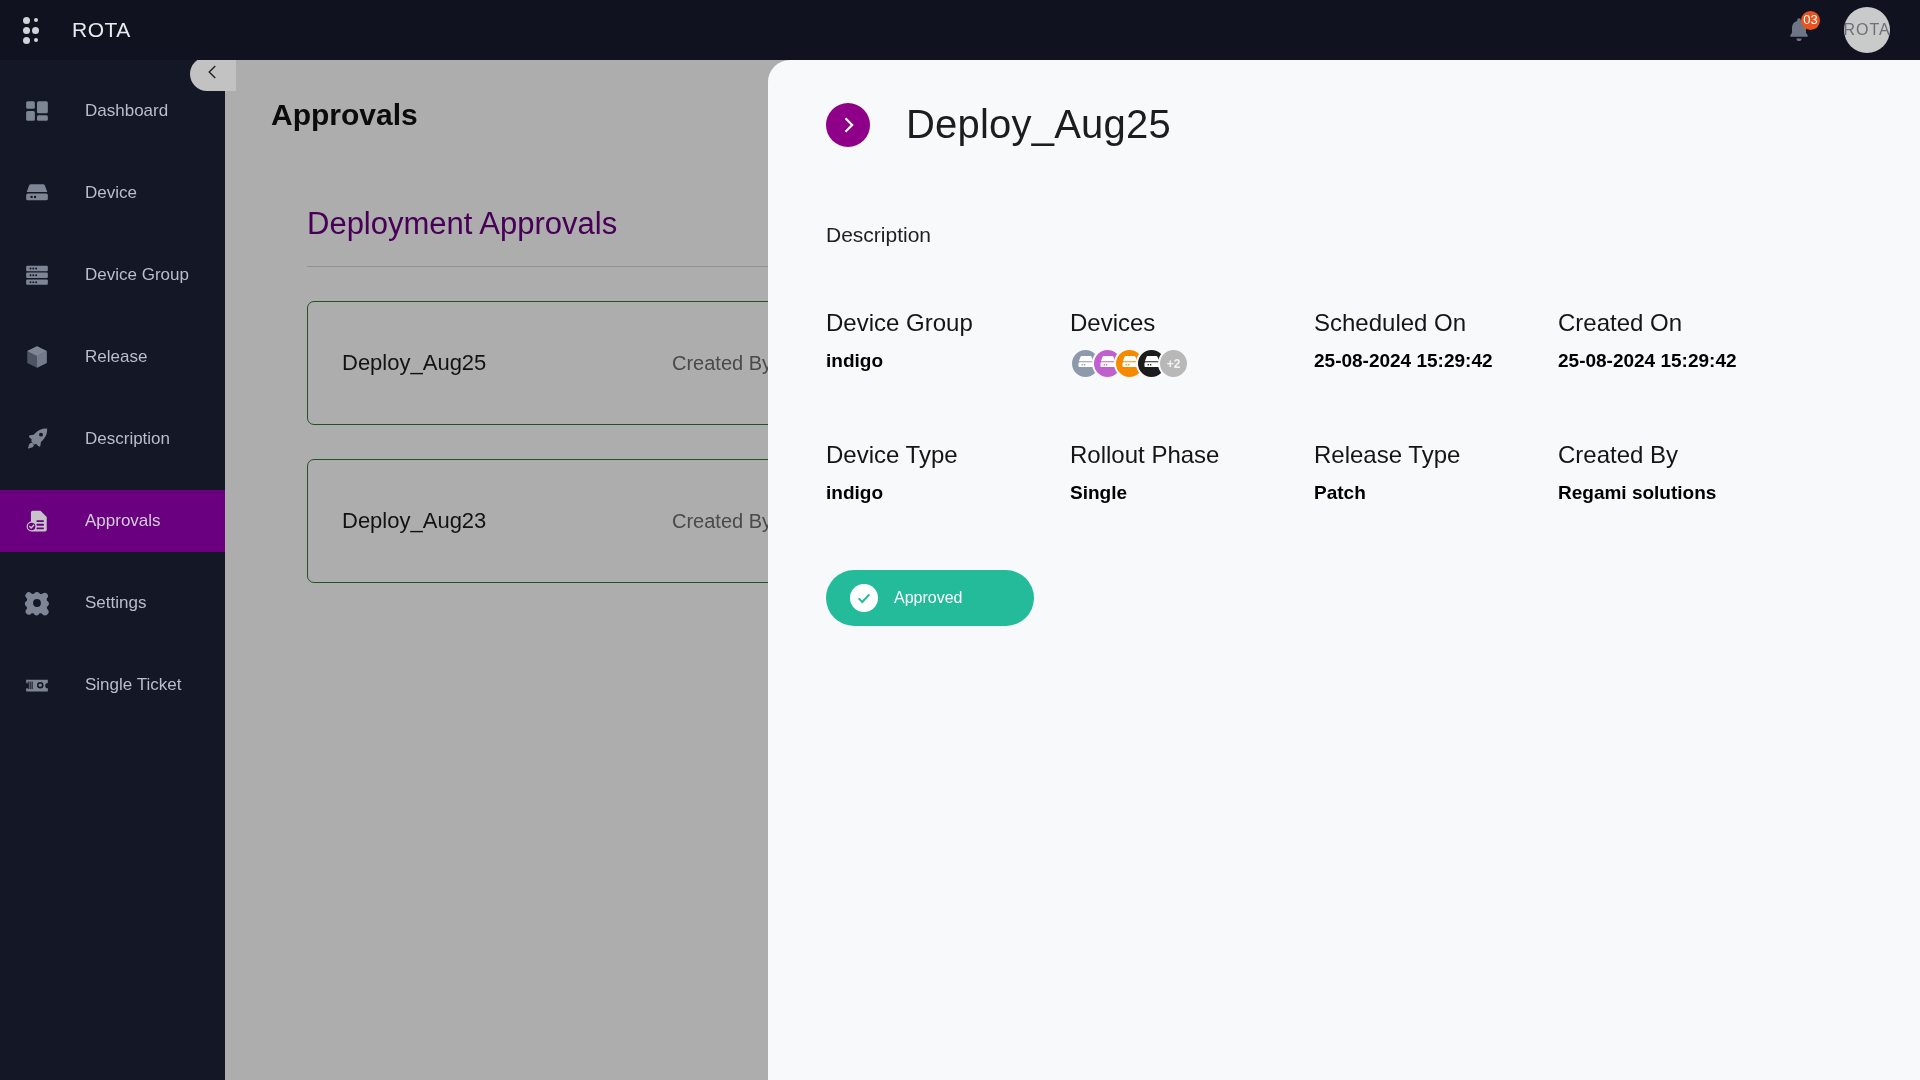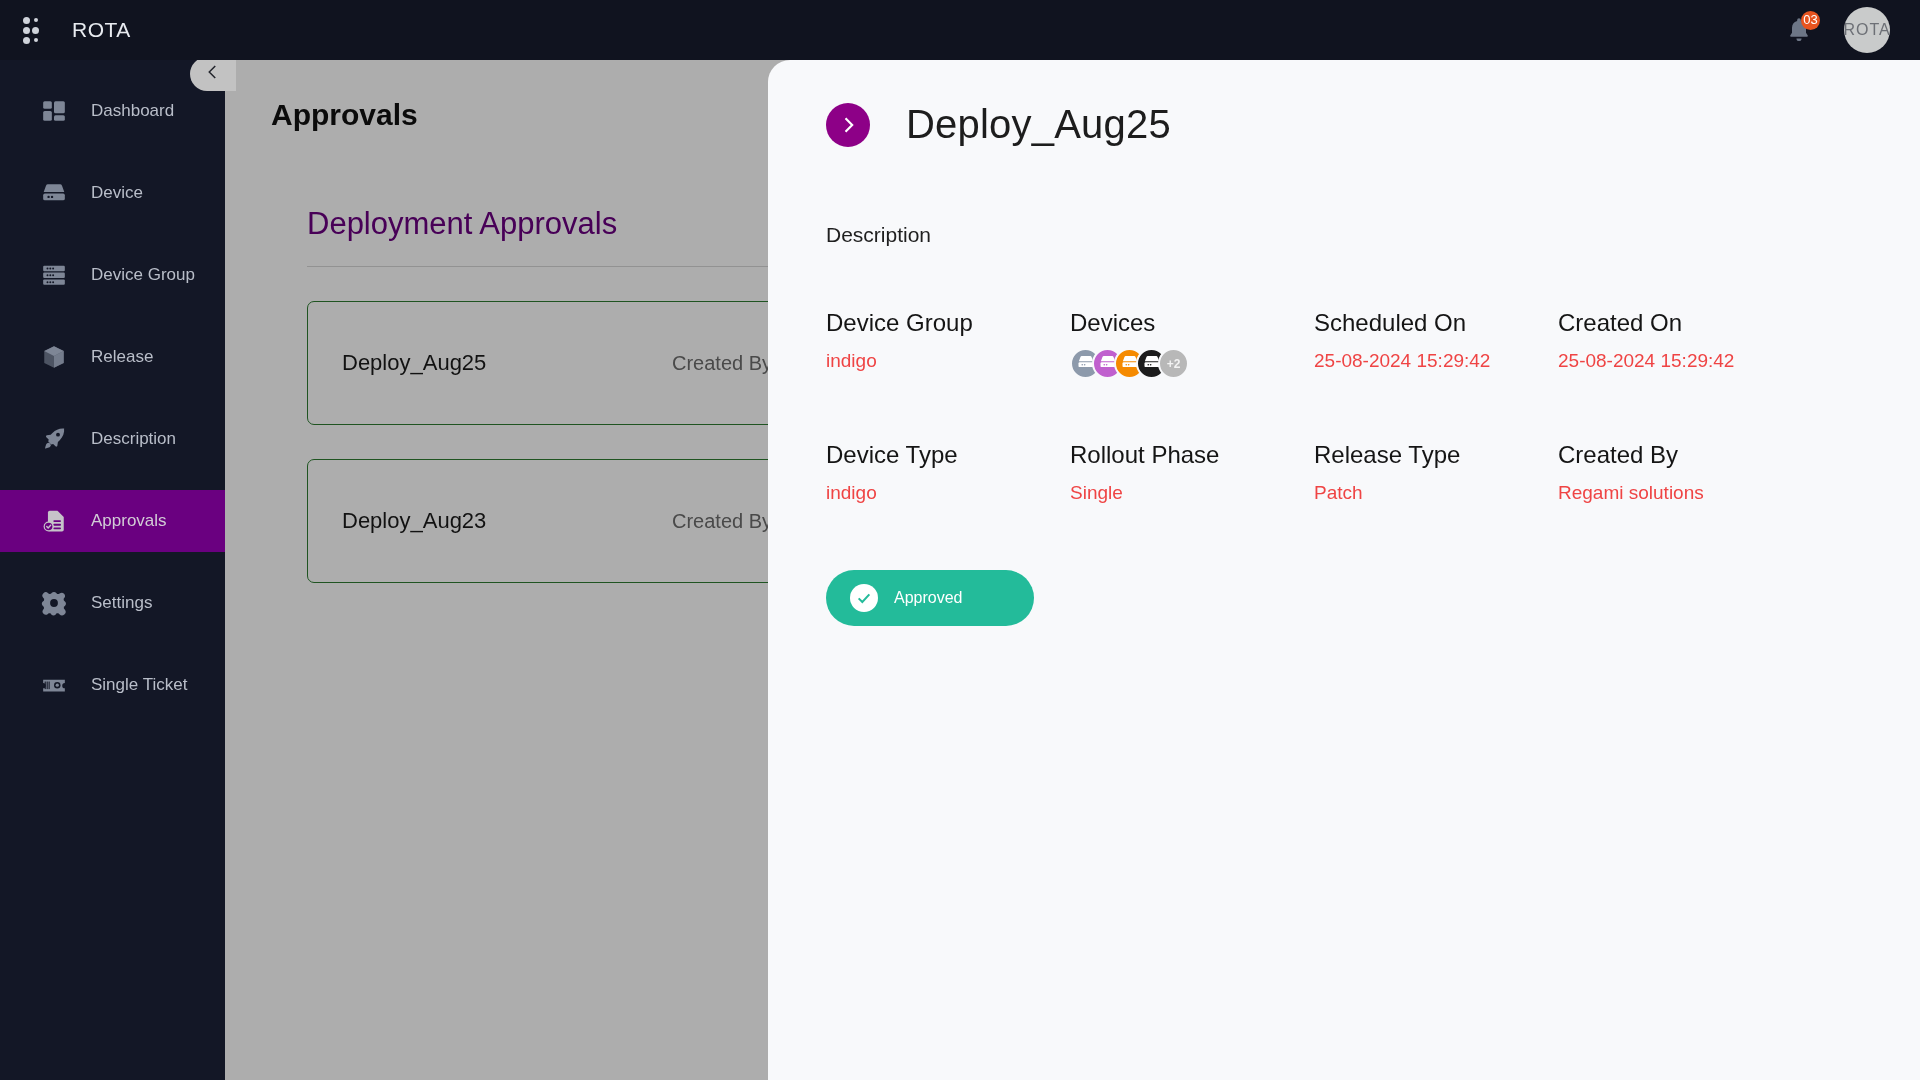--- a/index.html
+++ b/index.html
@@ -57,24 +57,25 @@
   
   .sidebar {
     position: absolute; top: 60px; left: 0;
     width: 225px; height: 1020px;
     background: #131726;
     z-index: 30;
     padding-top: 20px;
   }
   .nav-item {
     display: flex; align-items: center;
-    height: 62px; padding-left: 39px;
+    height: 62px; padding-left: 22px;
     color: #b9bec9; font-size: 17px;
     cursor: pointer;
     margin-bottom: 20px;
+    gap: 11px;
   }
   .nav-item .ico {
     width: 30px; height: 30px; margin-right: 22px;
     display: flex; align-items: center; justify-content: center;
     flex: 0 0 30px;
   }
   .nav-item .ico svg { width: 26px; height: 26px; fill: #7e8696; }
   .nav-item.active { background: #6a0080; }
   .nav-item.active .ico svg { fill: #c6c3c9; }
   .nav-item.active .lbl { color: #d2ccd6; }
@@ -150,21 +151,21 @@
     font-size: 21px; color: #1f1f1f;
   }
 
   .grid {
     margin: 62px 0 0 58px;
     display: grid;
     grid-template-columns: 244px 244px 244px 300px;
     row-gap: 62px;
   }
   .field-label { font-size: 24px; color: #151515; font-weight: 400; }
-  .field-value { font-size: 19px; color: #ef4444; margin-top: 13px; }
+  .field-value { font-size: 19px; color: #000000; margin-top: 13px; font-weight: bold; }
 
   
   .av-stack { display: flex; margin-top: 11px; }
   .av {
     width: 31px; height: 31px; border-radius: 50%;
     border: 2px solid #f8f9fb;
     display: flex; align-items: center; justify-content: center;
     margin-left: -9px; position: relative;
   }
   .av:first-child { margin-left: 0; }

